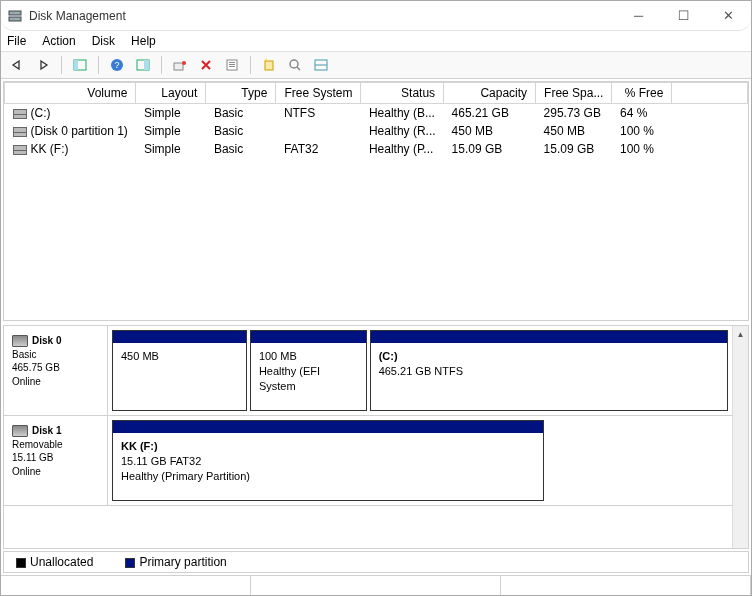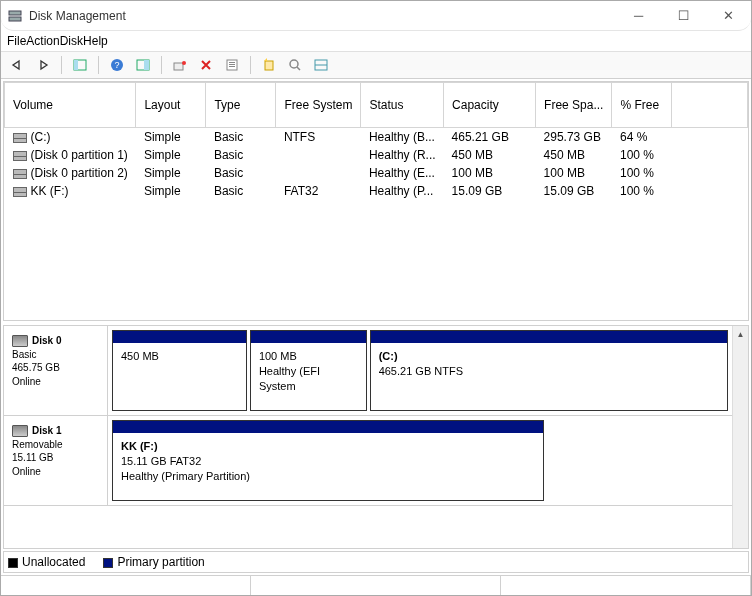--- a/index.html
+++ b/index.html
@@ -31,20 +31,21 @@
 .win-controls button {
   width: 45px; height: 100%; border: none; background: transparent; font-size: 13px; color: #555;
   display: flex; align-items: center; justify-content: center;
 }
 
 .menubar {
   height: 20px;
   display: flex;
   align-items: center;
   padding: 0 6px;
+  gap: 16px;
   font-size: 12px;
 }
 .menubar span { cursor: default; }
 
 .toolbar {
   height: 28px;
   border-top: 1px solid #e0e0e0;
   border-bottom: 1px solid #d0d0d0;
   display: flex;
   align-items: center;
@@ -60,25 +61,25 @@
 .toolbar .sep { width: 1px; height: 18px; background: #ccc; margin: 0 4px; }
 
 .table-container {
   height: 240px;
   overflow: auto;
   border: 1px solid #d0d0d0;
   margin: 2px;
 }
 table { border-collapse: collapse; width: 100%; font-size: 12px; }
 thead th {
-  text-align: left;
+  text-align: right;
   font-weight: normal;
   background: #fff;
   border: 1px solid #d5d5d5;
-  padding: 15px 8px;
+  padding: 3px 8px;
   position: sticky; top: 0;
   white-space: nowrap;
 }
 tbody td { padding: 2px 8px; white-space: nowrap; }
 .vol-icon { display:inline-block; width:14px; height:10px; background:#bbb; border:1px solid #666; margin-right:4px; vertical-align:middle; position:relative;}
 .vol-icon::after{content:"";position:absolute;left:0;right:0;top:4px;height:1px;background:#666;}
 
 .disk-pane {
   flex: 1;
   border: 1px solid #d0d0d0;
@@ -129,22 +130,22 @@
   border-left: 1px solid #ddd;
 }
 .scrollbar-fake .arrow { height: 16px; display:flex; align-items:center; justify-content:center; font-size:8px; color:#555;}
 
 .legend {
   height: 22px;
   border: 1px solid #d0d0d0;
   margin: 0 2px 2px 2px;
   display: flex;
   align-items: center;
-  padding: 0 4px;
-  gap: 18px;
+  padding: 0 12px;
+  gap: 32px;
   font-size: 12px;
 }
 .legend .swatch { width: 10px; height: 10px; display: inline-block; border:1px solid #333; margin-right: 4px; vertical-align: middle;}
 .swatch.black { background: #000; }
 .swatch.navy { background: #001180; }
 
 .statusbar {
   height: 20px;
   border-top: 1px solid #d0d0d0;
   display: flex;
@@ -292,31 +293,20 @@
           <td>Simple</td>
           <td>Basic</td>
           <td></td>
           <td>Healthy (R...</td>
           <td>450 MB</td>
           <td>450 MB</td>
           <td>100 %</td>
           <td></td>
         </tr>
         <tr>
-          <td><span class="vol-icon"></span>(Disk 0 partition 2)</td>
-          <td>Simple</td>
-          <td>Basic</td>
-          <td></td>
-          <td>Healthy (E...</td>
-          <td>100 MB</td>
-          <td>100 MB</td>
-          <td>100 %</td>
-          <td></td>
-        </tr>
-        <tr>
           <td><span class="vol-icon"></span>KK (F:)</td>
           <td>Simple</td>
           <td>Basic</td>
           <td>FAT32</td>
           <td>Healthy (P...</td>
           <td>15.09 GB</td>
           <td>15.09 GB</td>
           <td>100 %</td>
           <td></td>
         </tr>

